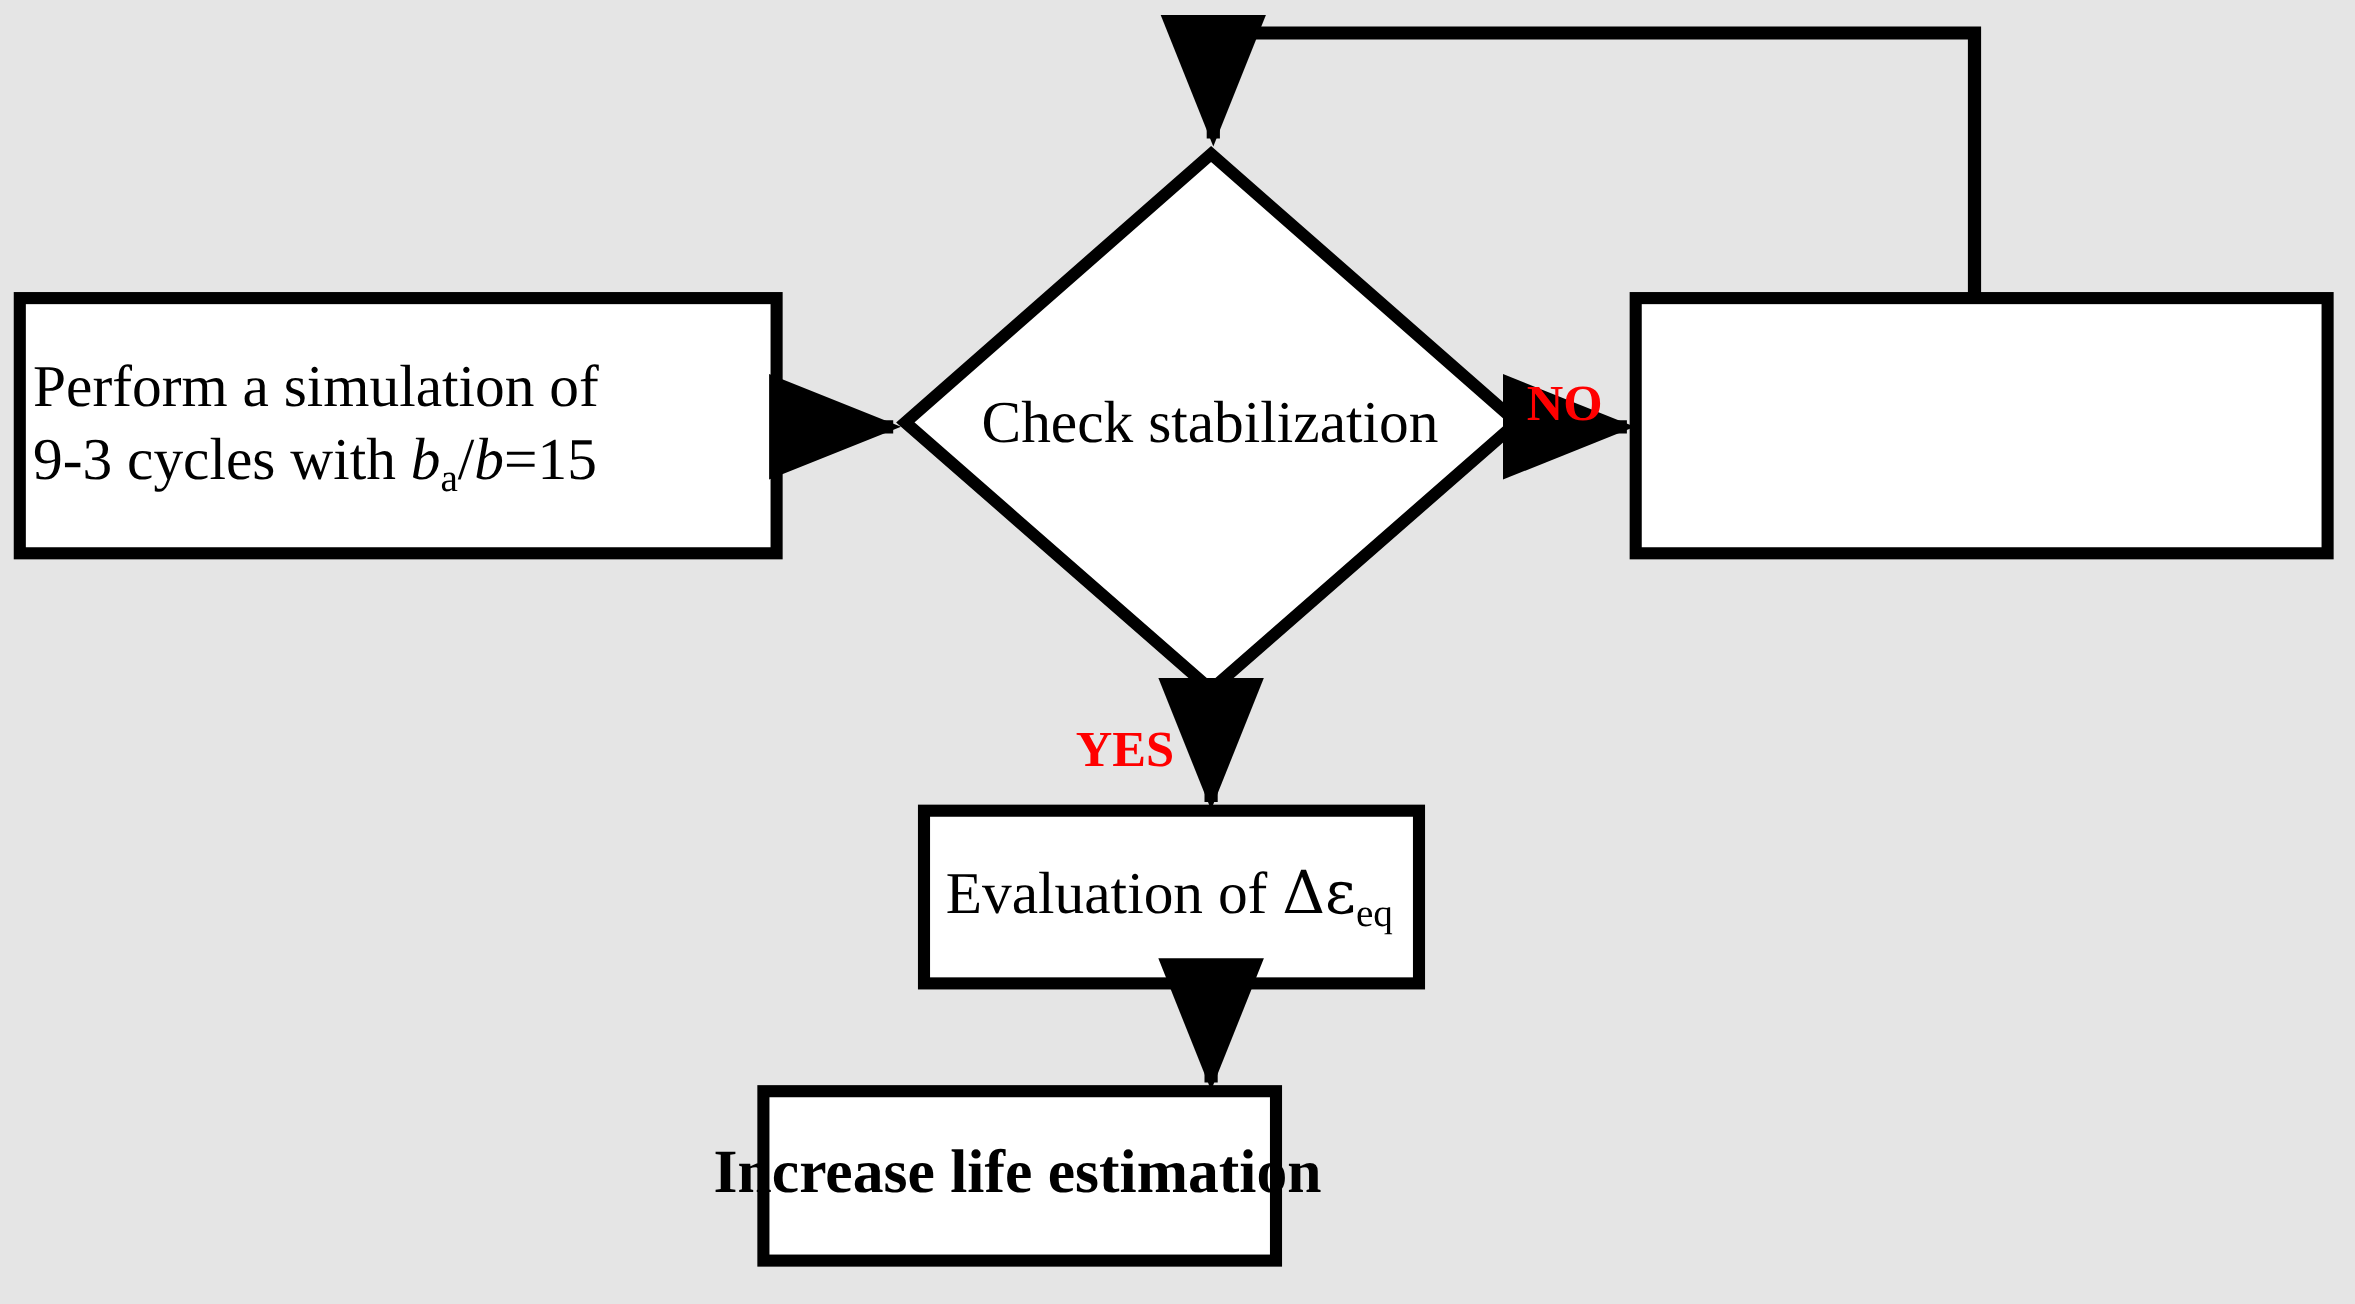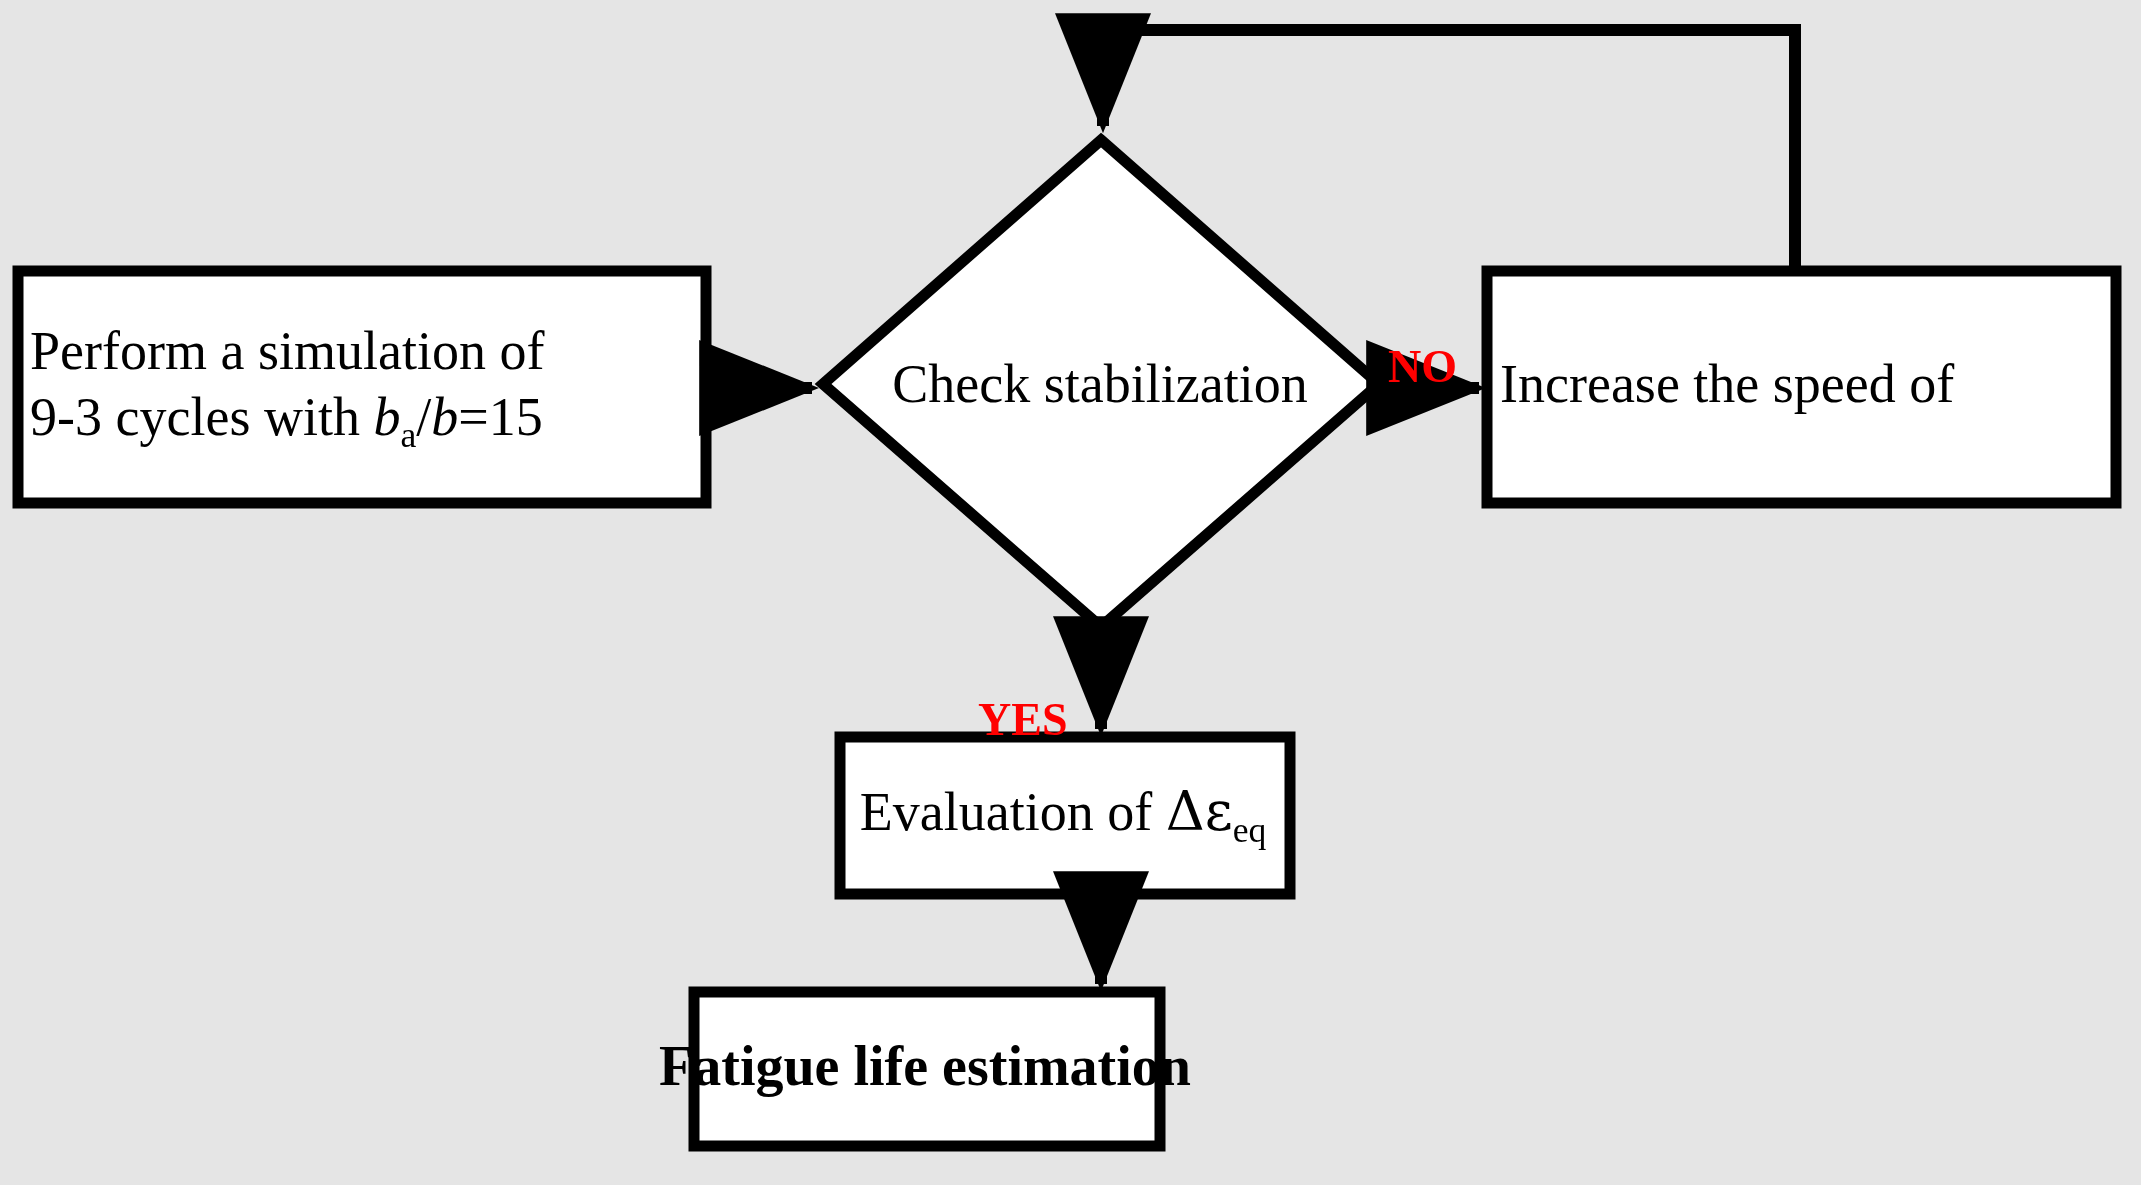--- a/index.html
+++ b/index.html
@@ -83,21 +83,21 @@
     white-space: nowrap;
     pointer-events: none;
     margin-top: 24px;
   }
   .lbl-no {
     left: 1388px;
     top: 316px;
   }
   .lbl-yes {
     left: 978px;
-    top: 669px;
+    top: 630px;
   }
   .sub {
     font-size: 0.66em;
     vertical-align: sub;
     line-height: 0;
   }
   .ital {
     font-style: italic;
   }
   .gk {
@@ -147,26 +147,25 @@
   </div>
 
   <div class="node-text txt-diamond">
     <div>
       <span class="nowrapline">Check stabilization</span>
     </div>
   </div>
 
   <div class="node-text txt-box2">
     <div>
-      <span class="nowrapline">Increase the speed of</span>
     </div>
   </div>
 
   <div class="node-text txt-box3">
     <div><span>Evaluation of </span><span class="gk">Δ</span><span class="gk">ε</span><span class="sub">eq</span></div>
   </div>
 
-  <div class="node-text txt-box4">Fatigue life estimation</div>
+  <div class="node-text txt-box4">Increase life estimation</div>
 
   <div class="edge-label lbl-no">NO</div>
   <div class="edge-label lbl-yes">YES</div>
 
 </div>
 
 </body></html>

